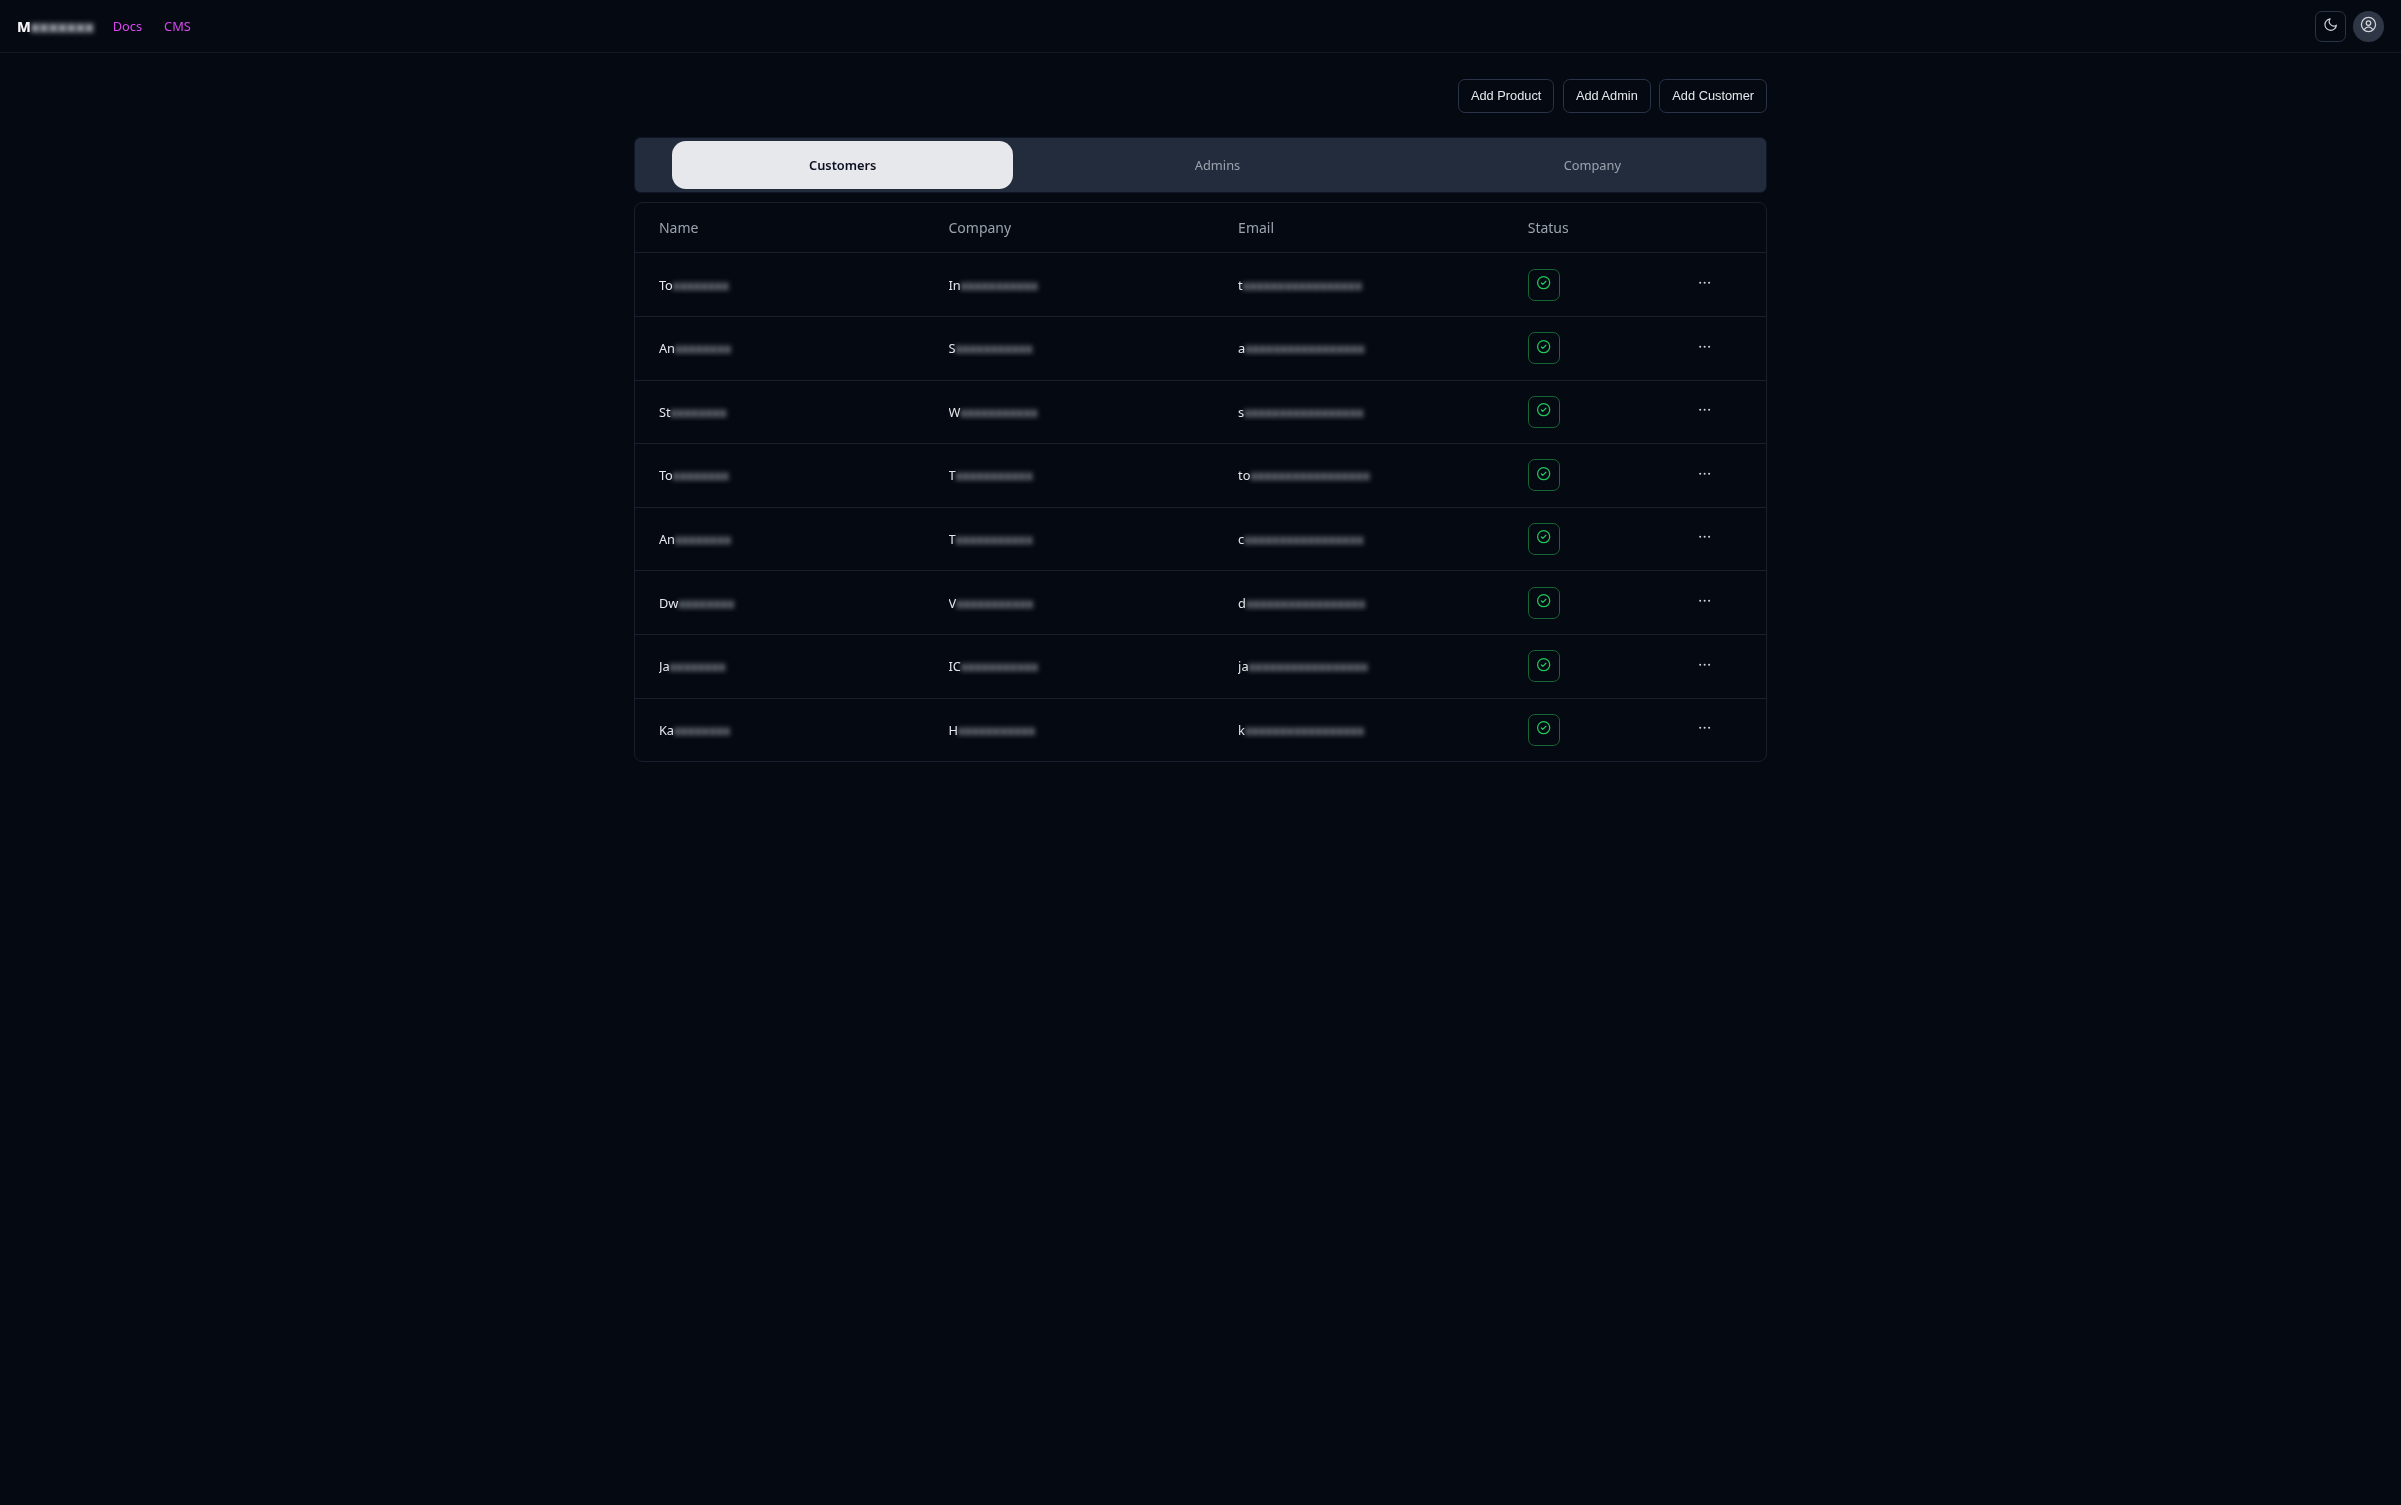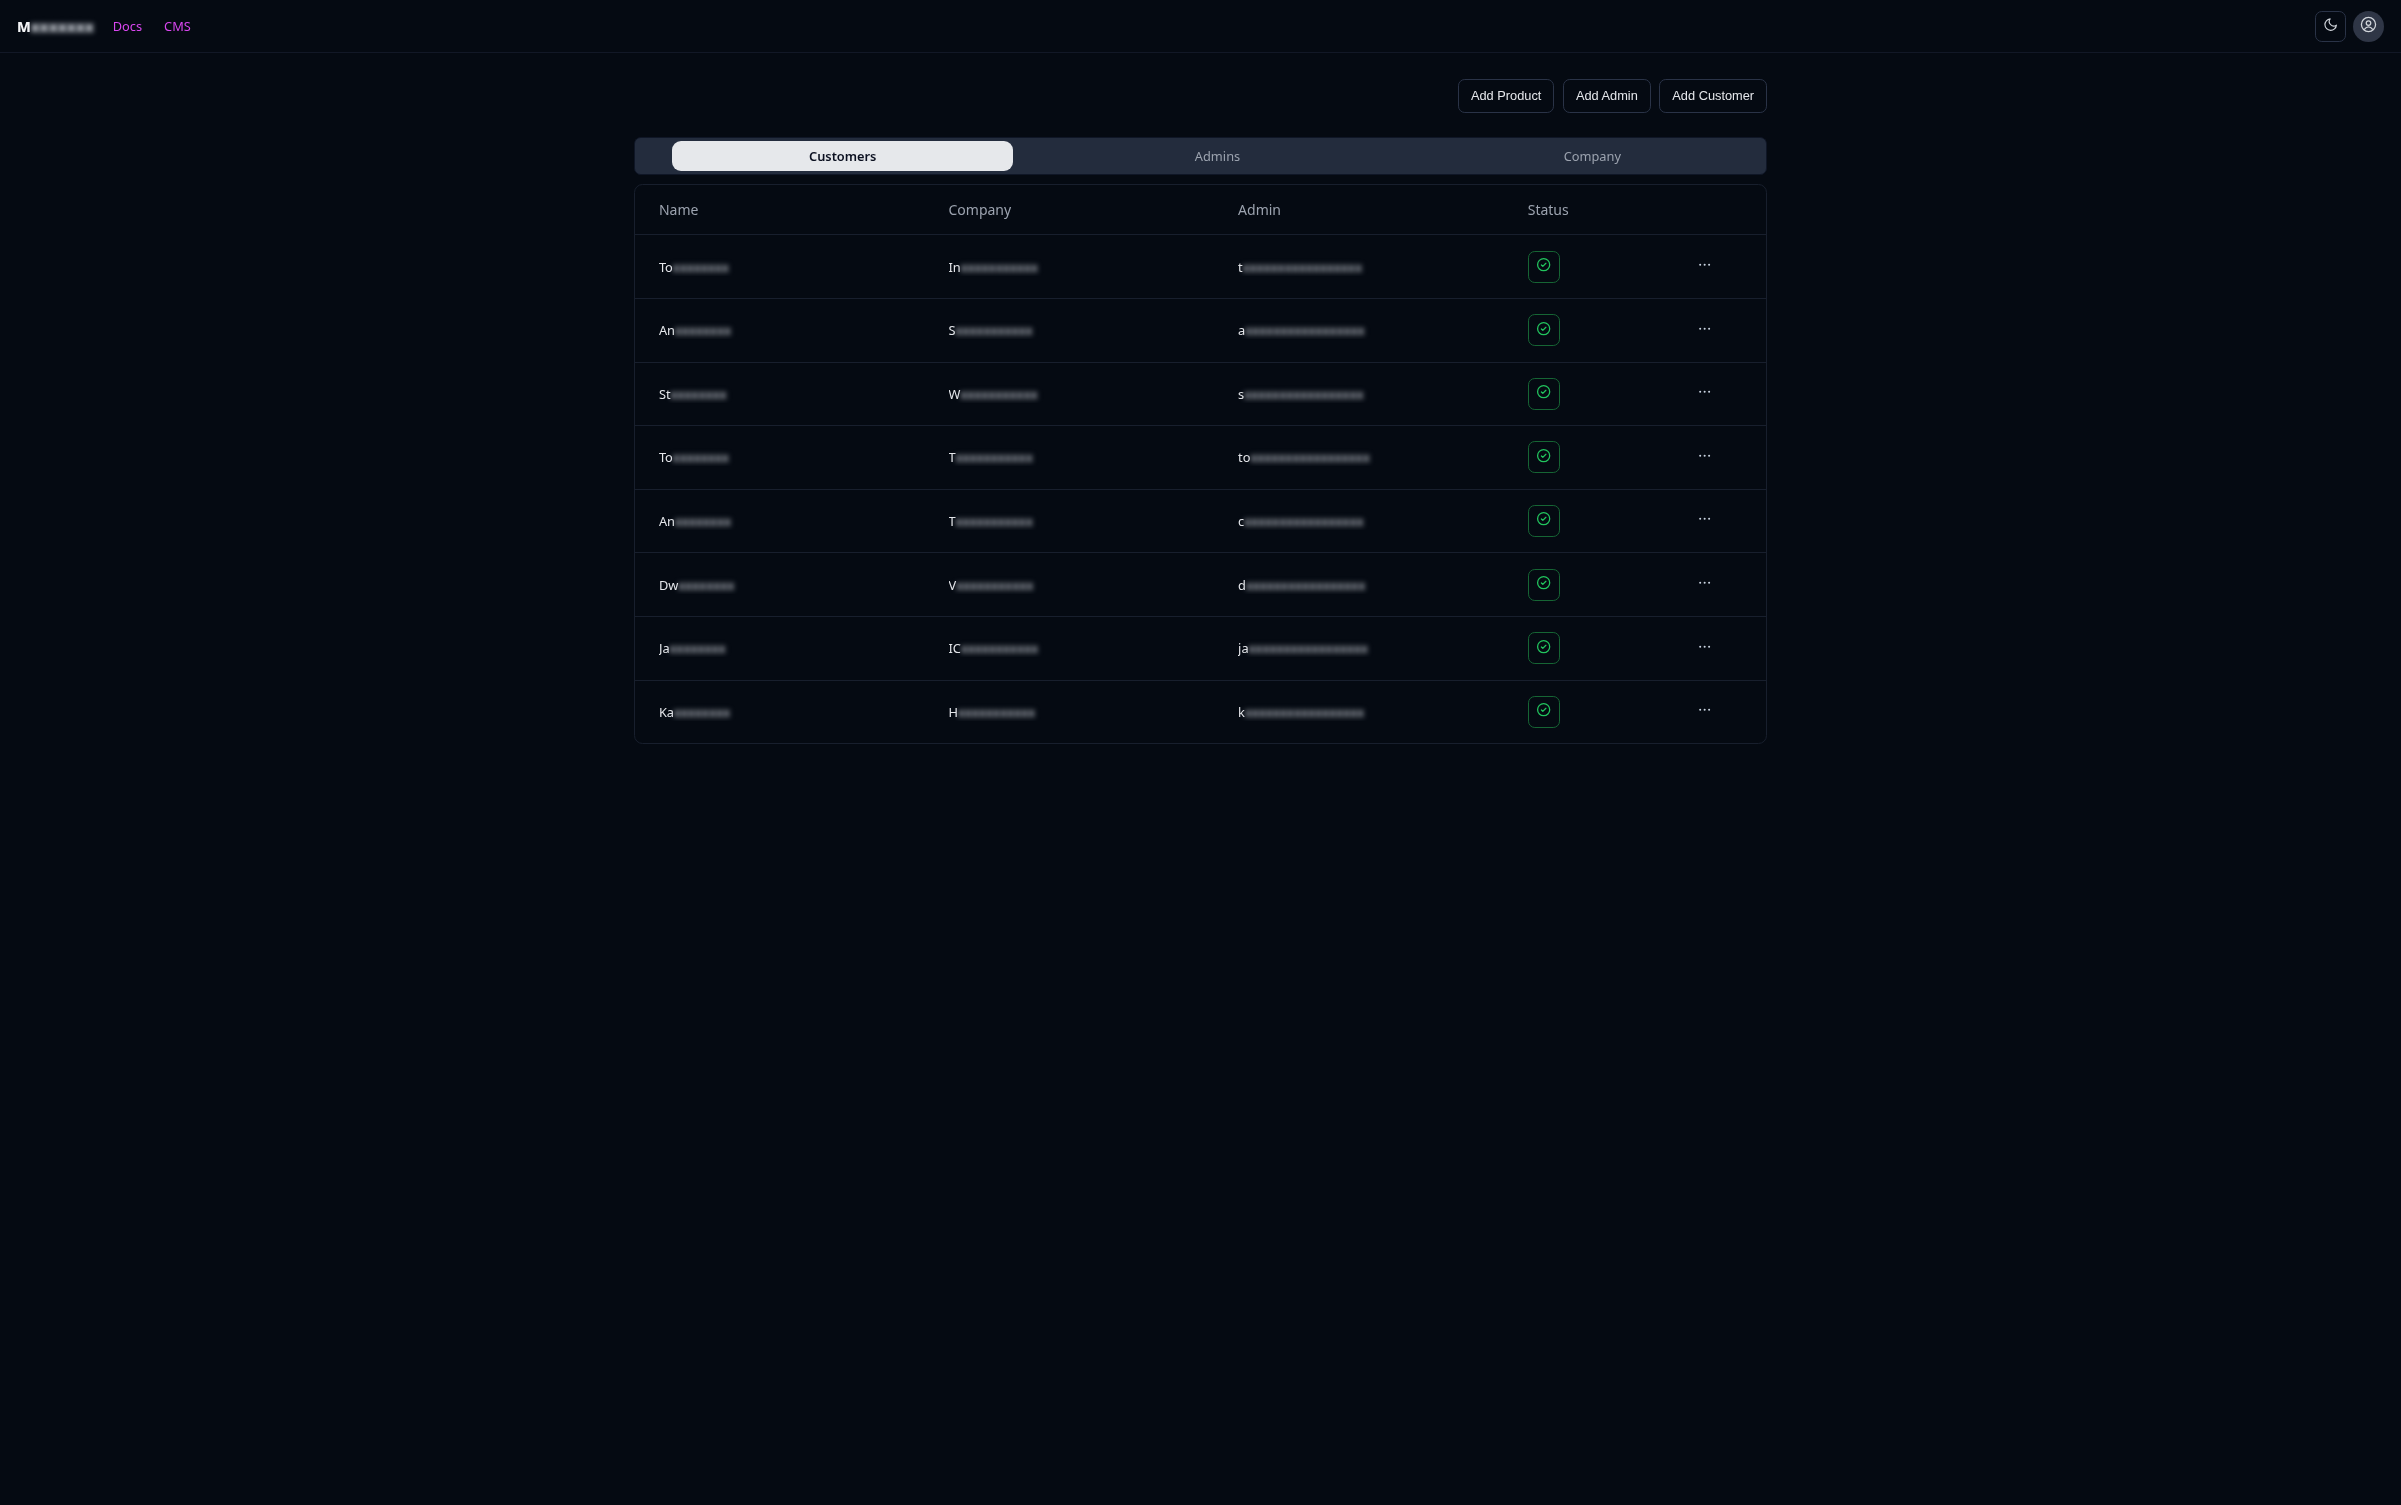--- a/index.html
+++ b/index.html
@@ -101,22 +101,22 @@
     background: var(--tab-bg);
     border-radius: 6.8px;
     padding: 3.4px;
     display: grid;
     grid-template-columns: 1fr 1fr 1fr;
     gap: 0;
     border: 0.9px solid #0f1626;
   }
   .tab {
     text-align: center;
-    padding: 6px 0;
-    border-radius: 9px;
+    padding: 15px 0;
+    border-radius: 14px;
     color: #9ca3af;
     cursor: pointer;
     font-size: 12.8px;
     margin-left: 34px;
   }
   .tab.active {
     background: var(--tab-active-bg);
     color: var(--tab-active-fg);
     font-weight: 600;
   }
@@ -224,21 +224,21 @@
     <div class="tab active">Customers</div>
     <div class="tab">Admins</div>
     <div class="tab">Company</div>
   </div>
 
   <section class="card">
     <div class="table">
       <div class="thead">
         <div>Name</div>
         <div>Company</div>
-        <div>Admin</div>
+        <div>Email</div>
         <div>Status</div>
         <div></div>
       </div>
       <div class="rows" id="rows">
           <div class="row">
             <div class="cell-text"><span class="cell-prefix">To</span><span class="pii">xxxxxxxx</span></div>
             <div class="cell-text"><span class="cell-prefix">In</span><span class="pii">xxxxxxxxxxx</span></div>
             <div class="cell-text"><span class="cell-prefix">t</span><span class="pii">xxxxxxxxxxxxxxxxx</span></div>
             <div><span class="status-badge">
                 <span aria-hidden="true"><svg width="15.3" height="15.3" viewBox="0 0 24 24" fill="none" stroke="currentColor" stroke-width="2" stroke-linecap="round" stroke-linejoin="round">

